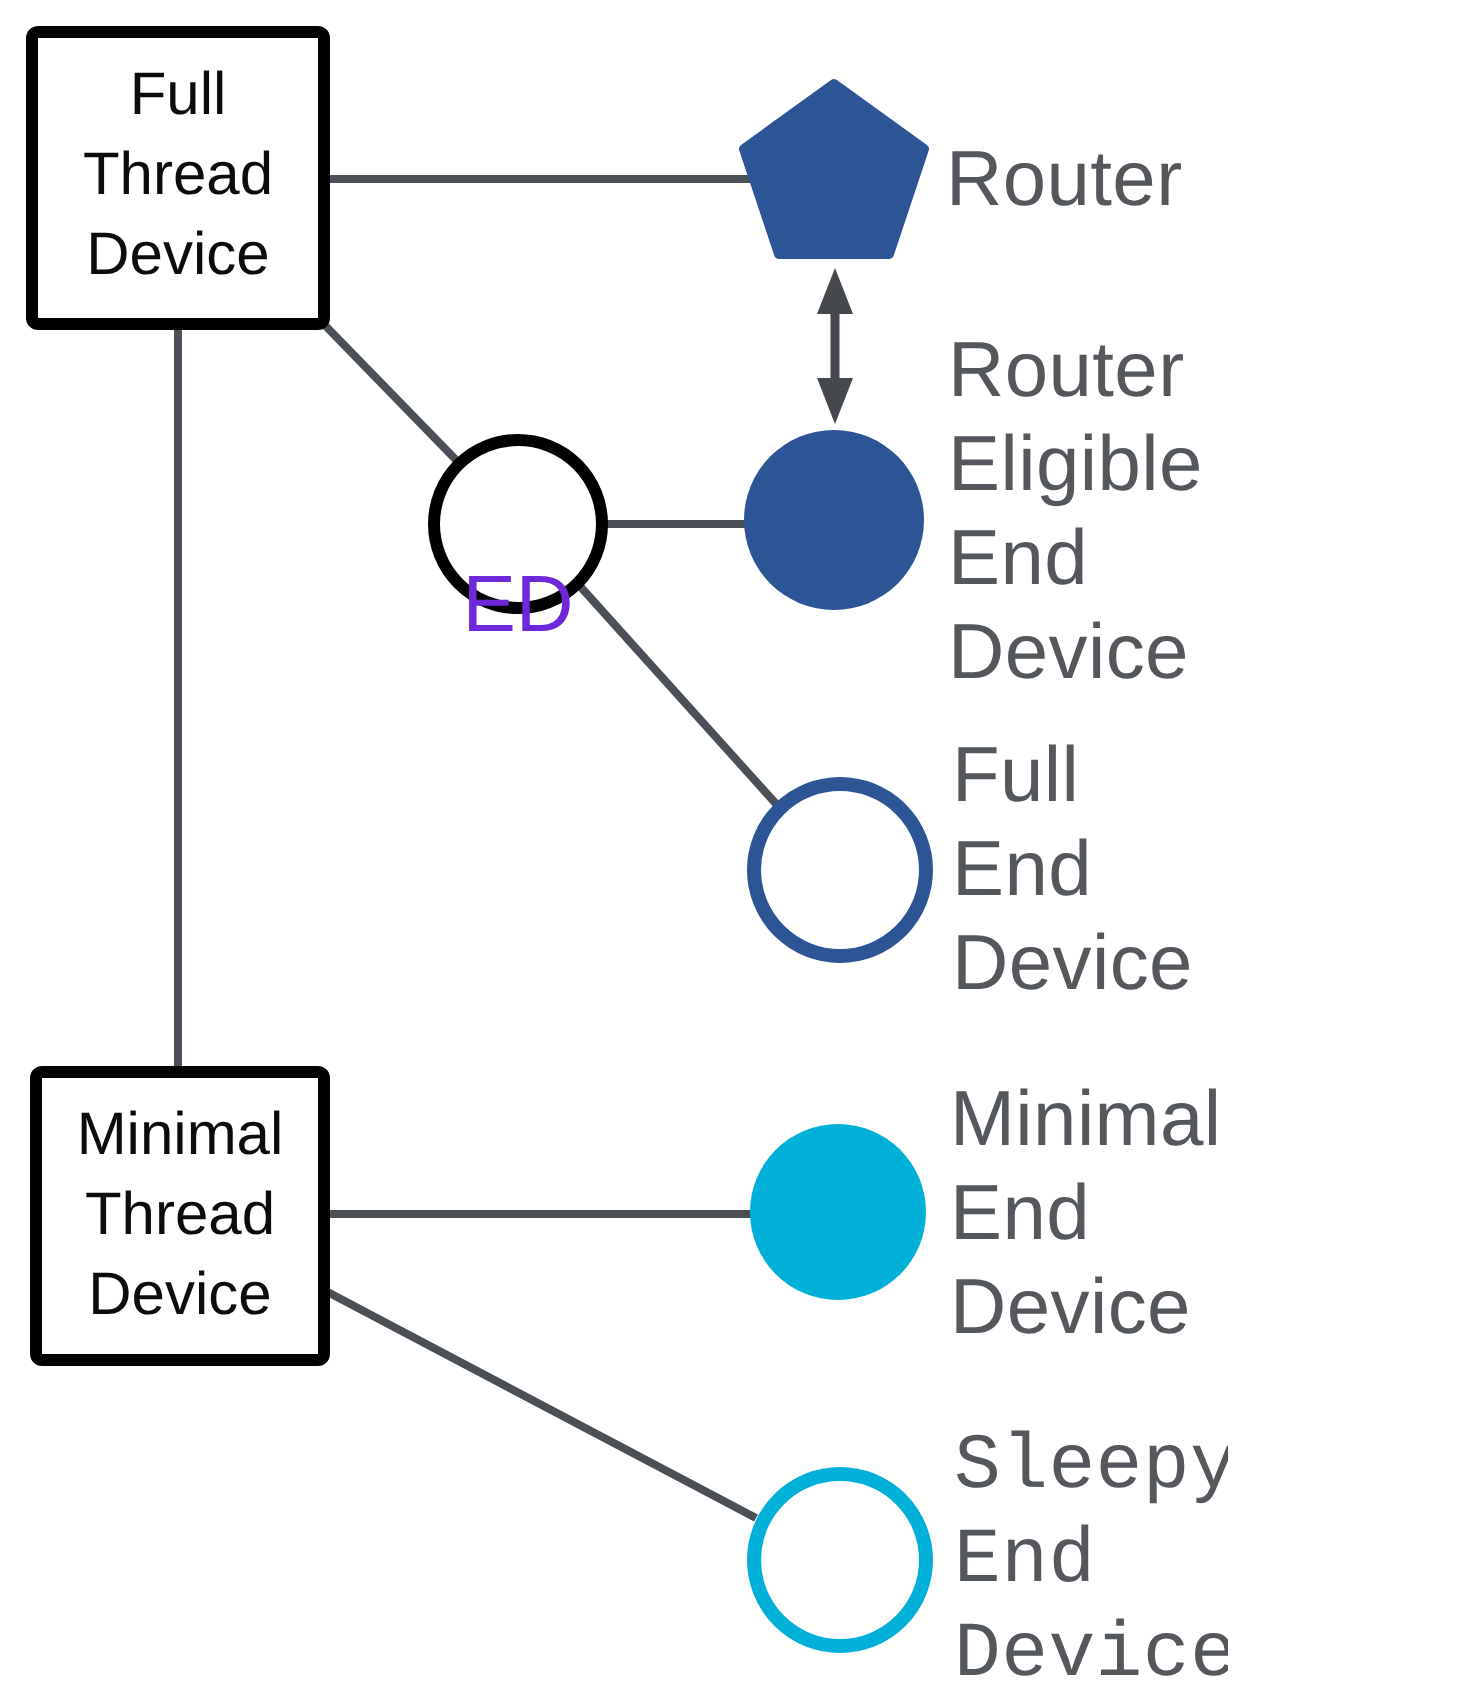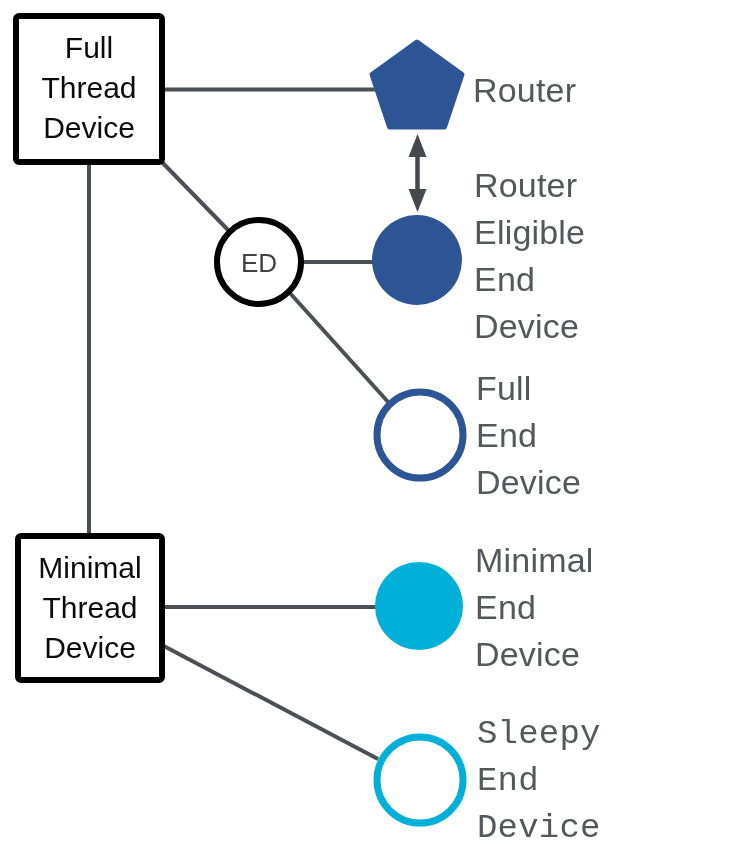--- a/index.html
+++ b/index.html
@@ -20,42 +20,43 @@
     left: 0;
     top: 0;
   }
   .connector {
     stroke-width: 4;
     fill: none;
   }
   .node-label {
     position: absolute;
     transform: translateY(-50%);
-    font-size: 34px;
+    font-size: 39px;
     line-height: 47px;
     color: #54575b;
     white-space: pre-line;
     letter-spacing: 0.2px;
   }
   .box-label {
     position: absolute;
     display: flex;
     align-items: center;
     justify-content: center;
     text-align: center;
     font-size: 30px;
     line-height: 40px;
     color: #0c0c0c;
     white-space: pre-line;
   }
   .ed-label {
     position: absolute;
     transform: translate(-50%, -50%);
-    font-size: 26px;
-    color: #404040;
+    font-size: 40px;
+    color: #6d28d9;
+    margin-top: 40px;
   }
 </style>
 </head>
 <body>
 
 <div class="canvas">
 
   <svg width="740" height="844" viewBox="0 0 740 844">
 
     <line class="connector" x1="160" y1="89.5" x2="378" y2="89.5" stroke="#4b5056"></line>

